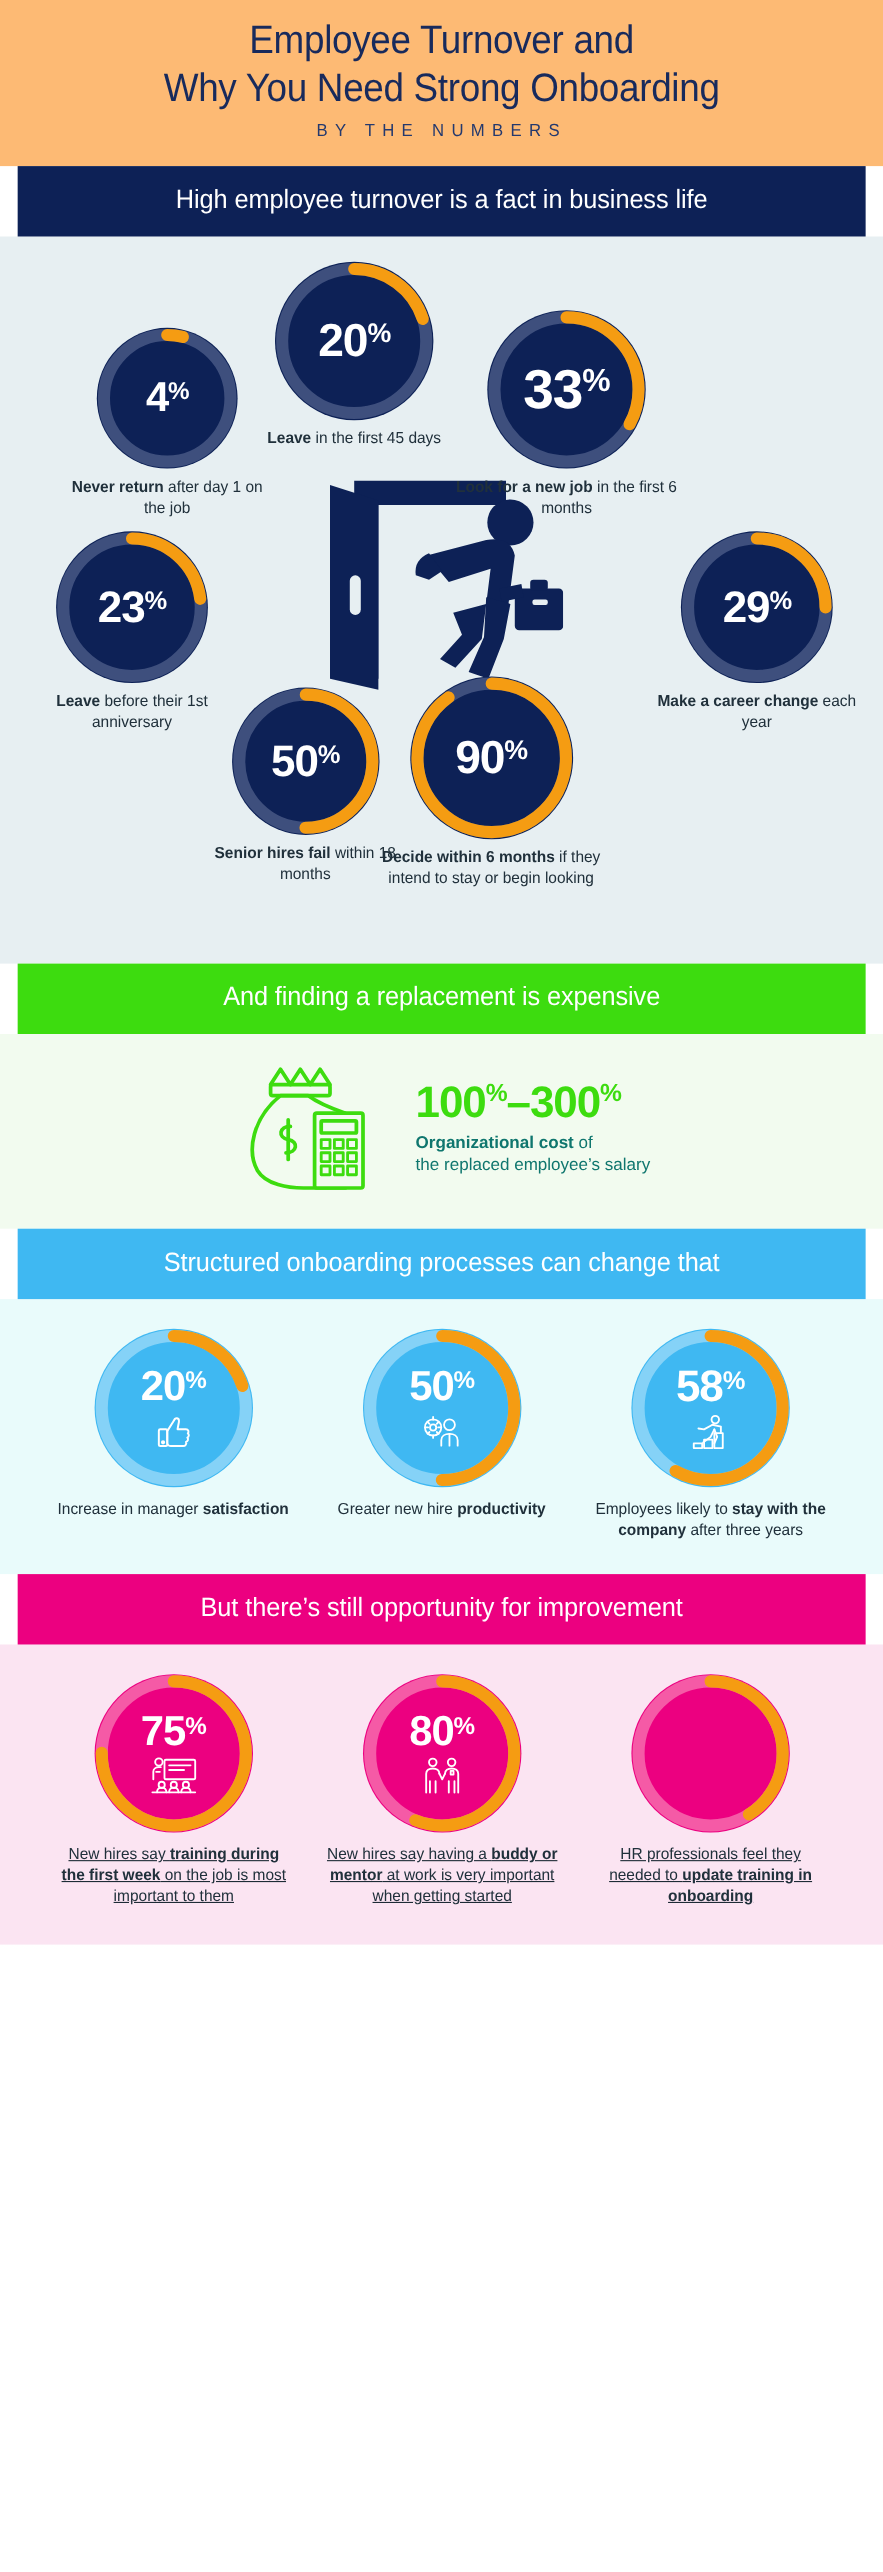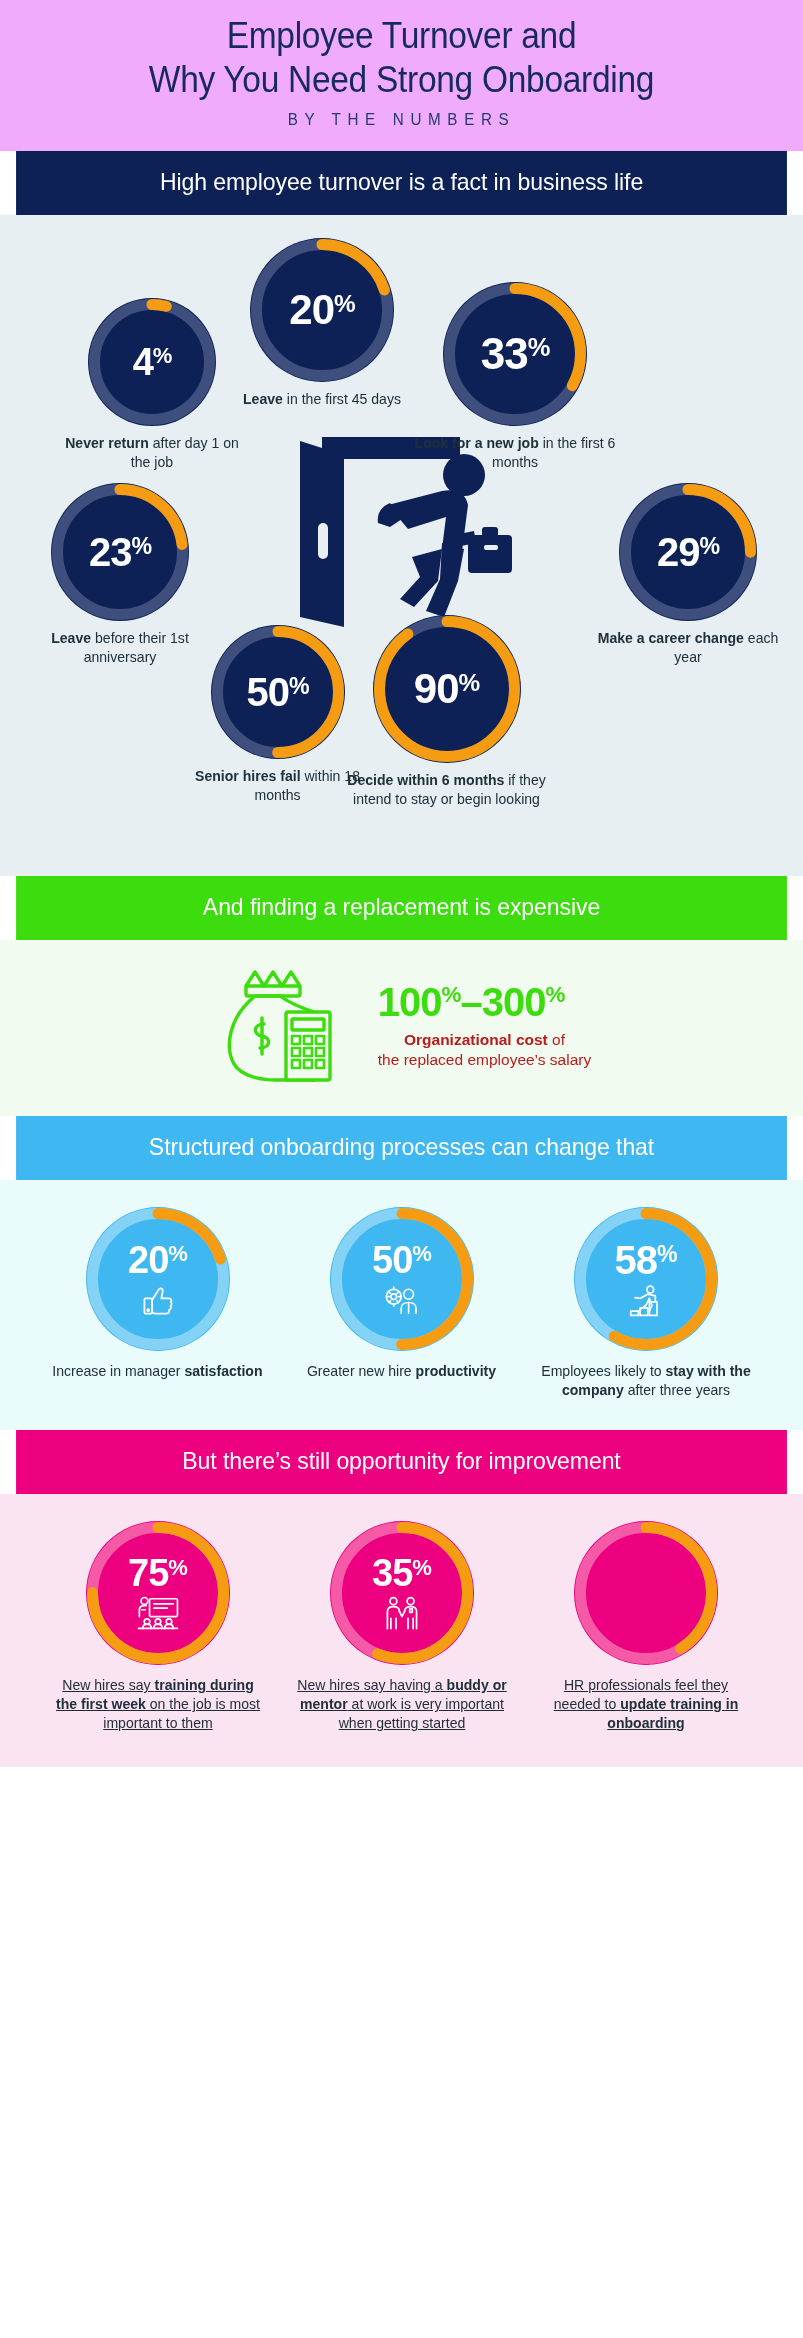--- a/index.html
+++ b/index.html
@@ -6,21 +6,21 @@
   body {
     width: 803px;
     background: #ffffff;
     font-family: "Liberation Sans", sans-serif;
     color: #1d2b36;
     -webkit-font-smoothing: antialiased;
   }
 
   
   .title-block {
-    background: #f0abfc;
+    background: #fdba74;
     padding: 14px 0 22px 0;
     text-align: center;
   }
   .title-line {
     font-family: "Liberation Sans Narrow", "Liberation Sans", sans-serif;
     font-size: 36px;
     font-weight: 400;
     letter-spacing: -0.3px;
     color: #182a5c;
     line-height: 1.22;
@@ -109,22 +109,21 @@
     letter-spacing: -1px;
     line-height: 1;
     font-family: "Liberation Sans Narrow", "Liberation Sans", sans-serif;
   }
   .cost-figure .sup { font-size: 0.56em; vertical-align: super; }
   .cost-figure .dash { color:#3ddc0f; font-weight:700; }
   .cost-text {
     margin-top: 8px;
     font-size: 15.5px;
     line-height: 1.3;
-    color: #b91c1c;
-    text-align: center;
+    color: #0f766e;
     font-family: "Liberation Sans Narrow", "Liberation Sans", sans-serif;
   }
   .cost-text b { font-weight: 700; }
 
   
   .grid3 {
     display: flex;
     justify-content: center;
     gap: 24px;
   }
@@ -200,21 +199,21 @@
       </div>
       <div class="node" style="left: 410px; top: 52px; width: 210px; text-align: center;">
         <div style="display: flex; justify-content: center;">
           <div class="donut-wrap">
             <svg width="146" height="146" viewBox="0 0 146 146" class="donut">
               <circle cx="73" cy="73" r="72" fill="#0d2156"></circle>
               <circle cx="73" cy="73" r="65.5" fill="none" stroke="#3e4f7d" stroke-width="11"></circle>
               <circle cx="73" cy="73" r="65.5" fill="none" stroke="#f59c12" stroke-width="11" stroke-linecap="round" stroke-dasharray="135.81105041468675 411.5486376202629" transform="rotate(-90 73 73)"></circle>
             </svg>
             <div class="donut-center">
-              <div class="donut-value" style="font-size: 44px;"><span>33</span><span class="pct">%</span></div>
+              <div class="donut-value" style="font-size: 50px;"><span>33</span><span class="pct">%</span></div>
             </div>
           </div>
         </div>
         <div class="cap"><b>Look for a new job</b><span> in the first 6 months</span></div>
       </div>
       <div class="node" style="left: 20px; top: 253px; width: 200px; text-align: center;">
         <div style="display: flex; justify-content: center;">
           <div class="donut-wrap">
             <svg width="140" height="140" viewBox="0 0 140 140" class="donut">
               <circle cx="70" cy="70" r="69" fill="#0d2156"></circle>
@@ -440,21 +439,21 @@
         <div class="cap"><span>New hires say </span><b>training during the first week</b><span> on the job is most important to them</span></div>
       </div>
       <div class="col">
         <div class="donut-wrap">
           <svg width="146" height="146" viewBox="0 0 146 146" class="donut">
             <circle cx="73" cy="73" r="72" fill="#ec0080"></circle>
             <circle cx="73" cy="73" r="65.5" fill="none" stroke="#f55aa6" stroke-width="11"></circle>
             <circle cx="73" cy="73" r="65.5" fill="none" stroke="#f59c12" stroke-width="11" stroke-linecap="round" stroke-dasharray="230.46723706734724 411.5486376202629" transform="rotate(-90 73 73)"></circle>
           </svg>
           <div class="donut-center">
-            <div class="donut-value" style="font-size: 38px;"><span>35</span><span class="pct">%</span></div>
+            <div class="donut-value" style="font-size: 38px;"><span>80</span><span class="pct">%</span></div>
             <div class="donut-icon">
               <svg width="38" height="36" viewBox="0 0 44 42">
                 <g fill="none" stroke="#fff" stroke-width="2" stroke-linejoin="round" stroke-linecap="round">
                   <circle cx="12" cy="6" r="4"></circle>
                   <circle cx="32" cy="6" r="4"></circle>
                   <path d="M5 38 V18 c0-3.5 3-5.5 7-5.5 s7 2 7 5.5"></path>
                   <path d="M25 18 c0-3.5 3-5.5 7-5.5 s7 2 7 5.5 V38"></path>
                   <path d="M9 38 V26 M15 38 V26 M29 38 V26 M35 38 V26"></path>
                   <path d="M19 18 L22 24 L25 18"></path>
                   <path d="M31 15 h3 v4 h-3 z"></path>

